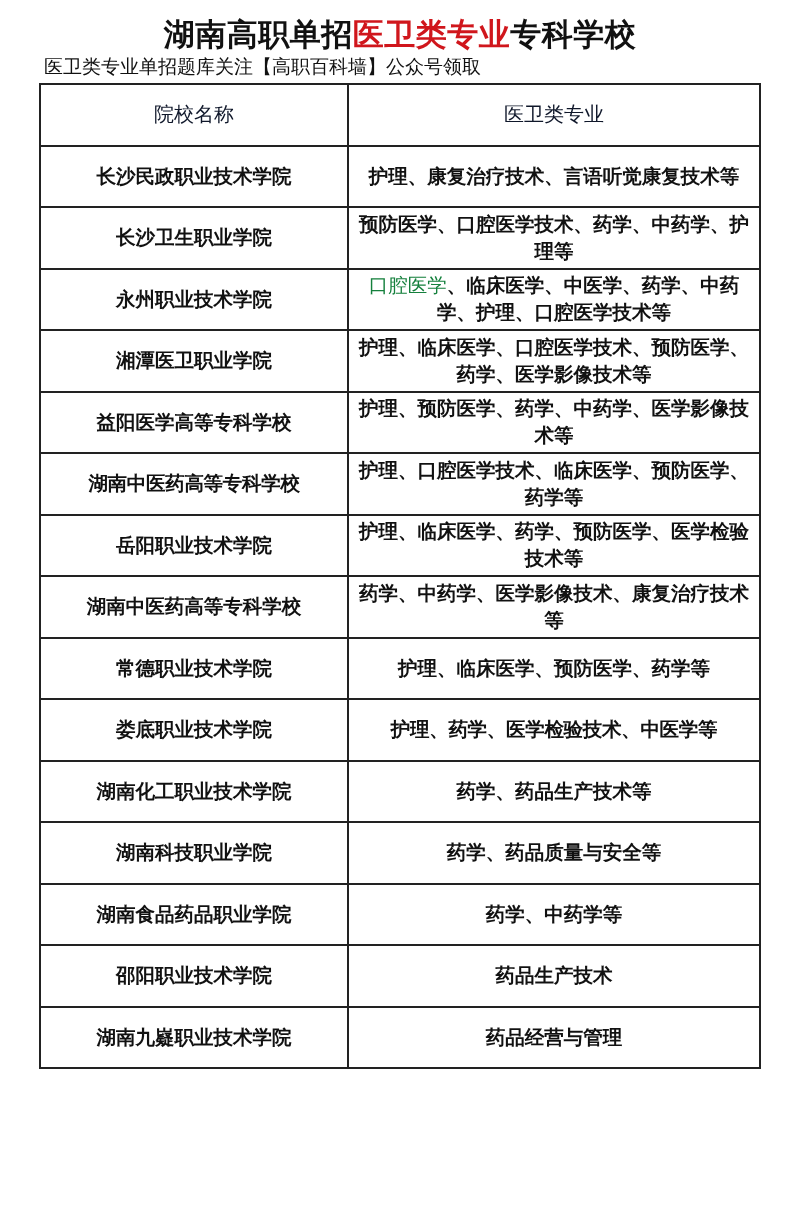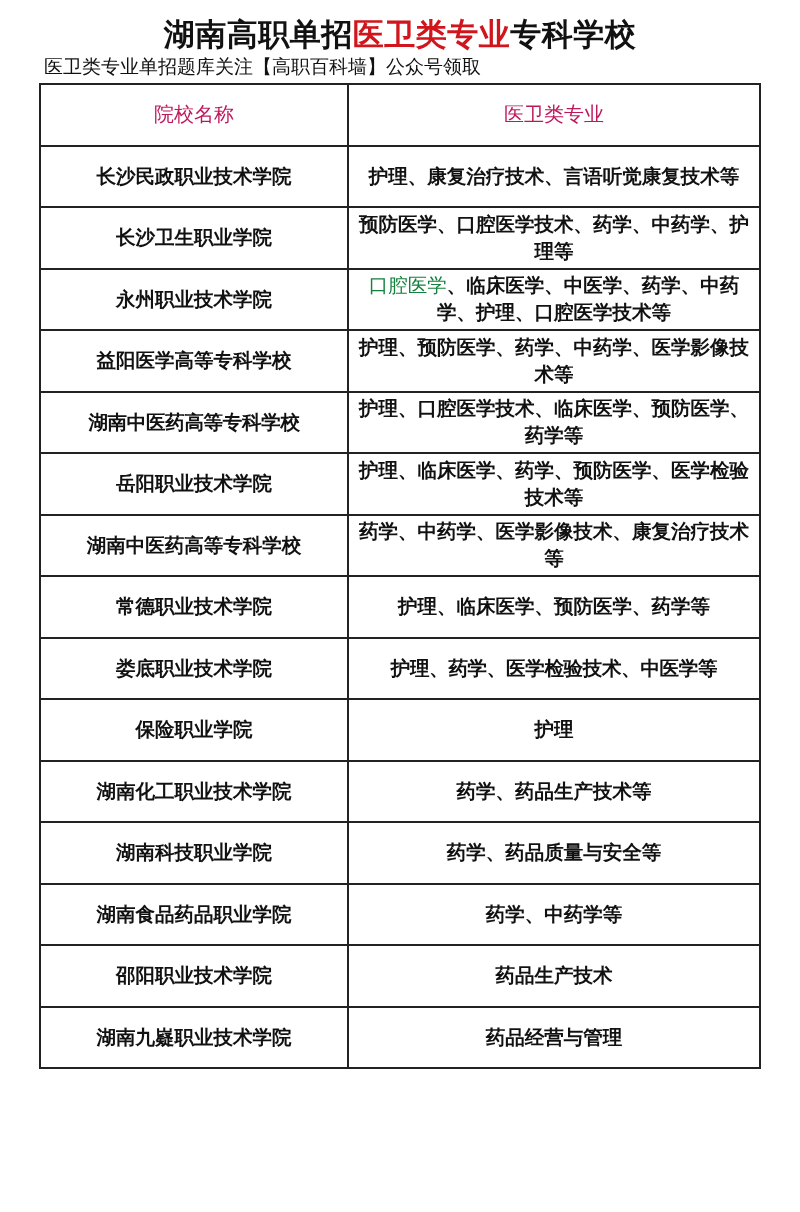--- a/index.html
+++ b/index.html
@@ -23,21 +23,21 @@
       border-collapse: collapse; table-layout: fixed;
       border: 2px solid #222;
     }
     table.schools td, table.schools th {
       border: 2px solid #222;
       height: 61.5px; padding: 0 6px; box-sizing: border-box;
       text-align: center; vertical-align: middle;
       font-size: 19.5px; font-weight: bold; line-height: 27px;
       color: #111;
     }
-    table.schools th { font-weight: normal; color: #be185d; font-size: 20px; }
+    table.schools th { font-weight: normal; color: #0f172a; font-size: 20px; }
     col.c1 { width: 308px; }
     col.c2 { width: 412px; }
     .red { color: #15803d; font-weight: normal; }
     .tight { letter-spacing: -0.3px; }
   </style>
 </head>
 <body>
 
 <div class="title"><span>湖南高职单招</span><span class="hl">医卫类专业</span><span>专科学校</span></div>
 <div class="subtitle">医卫类专业单招题库关注【高职百科墙】公众号领取</div>
@@ -60,20 +60,24 @@
       </tr>
     <tr>
         <td>长沙卫生职业学院</td>
         <td><span class="red"></span><span>预防医学、口腔医学技术、药学、中药学、护理等</span></td>
       </tr>
     <tr>
         <td>永州职业技术学院</td>
         <td><span class="red">口腔医学</span><span>、临床医学、中医学、药学、中药学、护理、口腔医学技术等</span></td>
       </tr>
     <tr>
+        <td>湘潭医卫职业学院</td>
+        <td><span class="red"></span><span>护理、临床医学、口腔医学技术、预防医学、药学、医学影像技术等</span></td>
+      </tr>
+    <tr>
         <td>益阳医学高等专科学校</td>
         <td><span class="red"></span><span>护理、预防医学、药学、中药学、医学影像技术等</span></td>
       </tr>
     <tr>
         <td class="tight">湖南中医药高等专科学校</td>
         <td><span class="red"></span><span>护理、口腔医学技术、临床医学、预防医学、药学等</span></td>
       </tr>
     <tr>
         <td>岳阳职业技术学院</td>
         <td><span class="red"></span><span>护理、临床医学、药学、预防医学、医学检验技术等</span></td>
@@ -82,24 +86,20 @@
         <td>湖南中医药高等专科学校</td>
         <td><span class="red"></span><span>药学、中药学、医学影像技术、康复治疗技术等</span></td>
       </tr>
     <tr>
         <td>常德职业技术学院</td>
         <td><span class="red"></span><span>护理、临床医学、预防医学、药学等</span></td>
       </tr>
     <tr>
         <td>娄底职业技术学院</td>
         <td class="tight"><span class="red"></span><span>护理、药学、医学检验技术、中医学等</span></td>
-      </tr>
-    <tr>
-        <td>保险职业学院</td>
-        <td><span class="red"></span><span>护理</span></td>
       </tr>
     <tr>
         <td>湖南化工职业技术学院</td>
         <td><span class="red"></span><span>药学、药品生产技术等</span></td>
       </tr>
     <tr>
         <td>湖南科技职业学院</td>
         <td><span class="red"></span><span>药学、药品质量与安全等</span></td>
       </tr>
     <tr>

